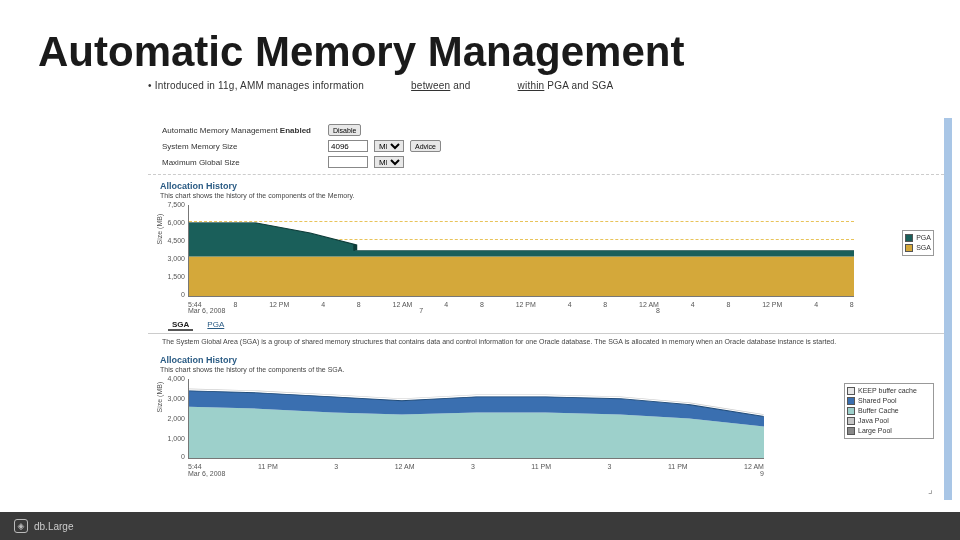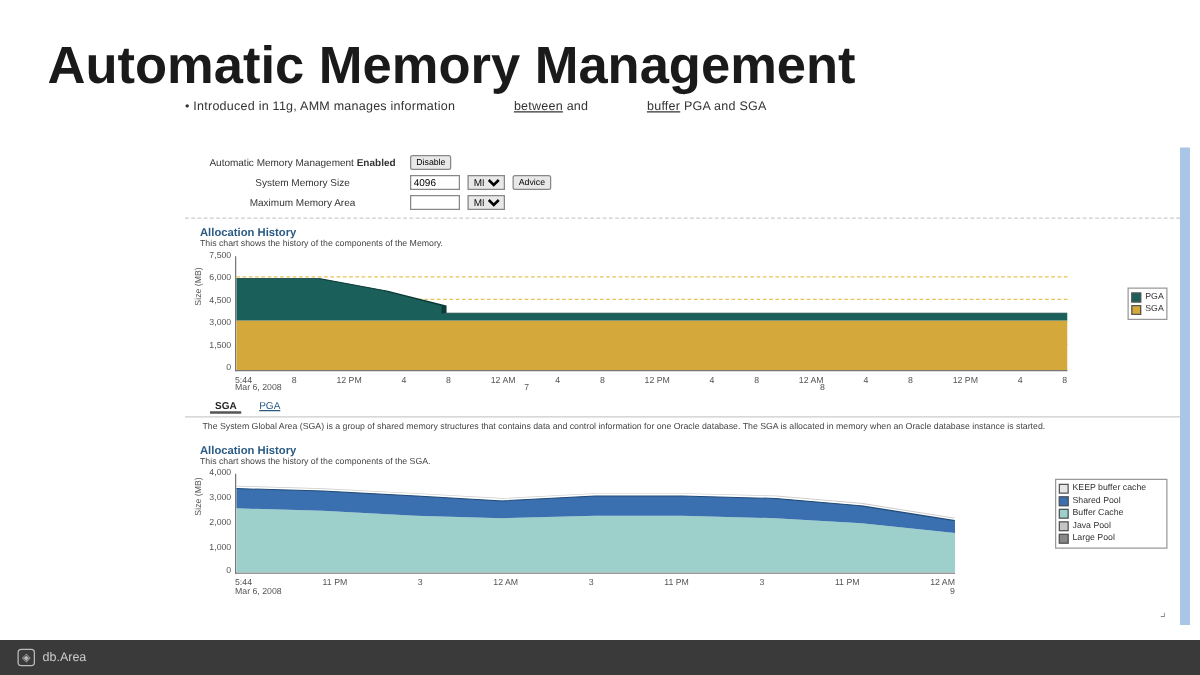--- a/index.html
+++ b/index.html
@@ -28,21 +28,21 @@
   .panel-wrap {
     position: absolute;
     left: 148px; right: 8px; top: 118px; bottom: 40px;
     border-right: 8px solid #a9c6e6;
     background: #fff;
     font-size: 8px;
     color: #333;
     overflow: hidden;
   }
   .row { display: flex; align-items: center; gap: 6px; padding: 2px 0 2px 14px; }
-  .label-r { text-align: center; width: 160px; font-size: 8px; }
+  .label-r { text-align: left; width: 160px; font-size: 8px; }
   .inp { border: 1px solid #888; background: #fff; height: 12px; width: 40px; font-size: 8px; padding: 0 2px; }
   .sel { border: 1px solid #888; background: #e8e8e8; height: 12px; width: 30px; font-size: 8px; }
   .btn-sm { border: 1px solid #888; background: #e8e8e8; height: 12px; font-size: 7px; padding: 0 4px; border-radius: 2px; }
   .section-h {
     color: #2a5b84;
     font-weight: 700;
     font-size: 9px;
     padding: 6px 0 1px 12px;
     border-top: 1px dashed #ccc;
     margin-top: 4px;
@@ -91,40 +91,40 @@
   .corner-tick {
     position: absolute; right: 4px; bottom: 4px;
     width: 12px; height: 12px; color: #888; font-size: 10px;
   }
 </style>
 </head>
 <body>
 
 <h1 class="title">Automatic Memory Management</h1>
 <p class="bullet">
-  <span>Introduced in 11g, AMM manages information </span><span class="u">between</span><span> and </span><span class="u">buffer</span><span> PGA and SGA</span>
+  <span>Introduced in 11g, AMM manages information </span><span class="u">between</span><span> and </span><span class="u">within</span><span> PGA and SGA</span>
 </p>
 
 <div class="panel-wrap">
 
   <div class="row" style="padding-top:6px;">
     <span class="label-r">
       <span>Automatic Memory Management</span>
       <b>Enabled</b>
     </span>
     <button class="btn-sm">Disable</button>
   </div>
   <div class="row">
     <span class="label-r">System Memory Size</span>
     <input class="inp" value="4096" style="">
     <select class="sel"><option>MB</option></select>
     <button class="btn-sm">Advice</button>
   </div>
   <div class="row">
-    <span class="label-r">Maximum Memory Area</span>
+    <span class="label-r">Maximum Global Size</span>
     <input class="inp" value="" style="">
     <select class="sel"><option>MB</option></select>
   </div>
 
   <div class="section-h">Allocation History</div>
   <div class="desc">This chart shows the history of the components of the Memory.</div>
 
   <div class="chart-box">
     <span class="ylabel">Size (MB)</span>
     <span class="ytick" style="top:-4px">7,500</span>
@@ -258,14 +258,14 @@
       <span></span>
       <span></span>
     <span>9</span>
   </div>
 
   <div class="corner-tick">⌟</div>
 </div>
 
 <div class="footer">
   <div class="footer-logo">◈</div>
-  <span class="footer-txt">db.Area</span>
+  <span class="footer-txt">db.Large</span>
 </div>
 
 </body></html>

